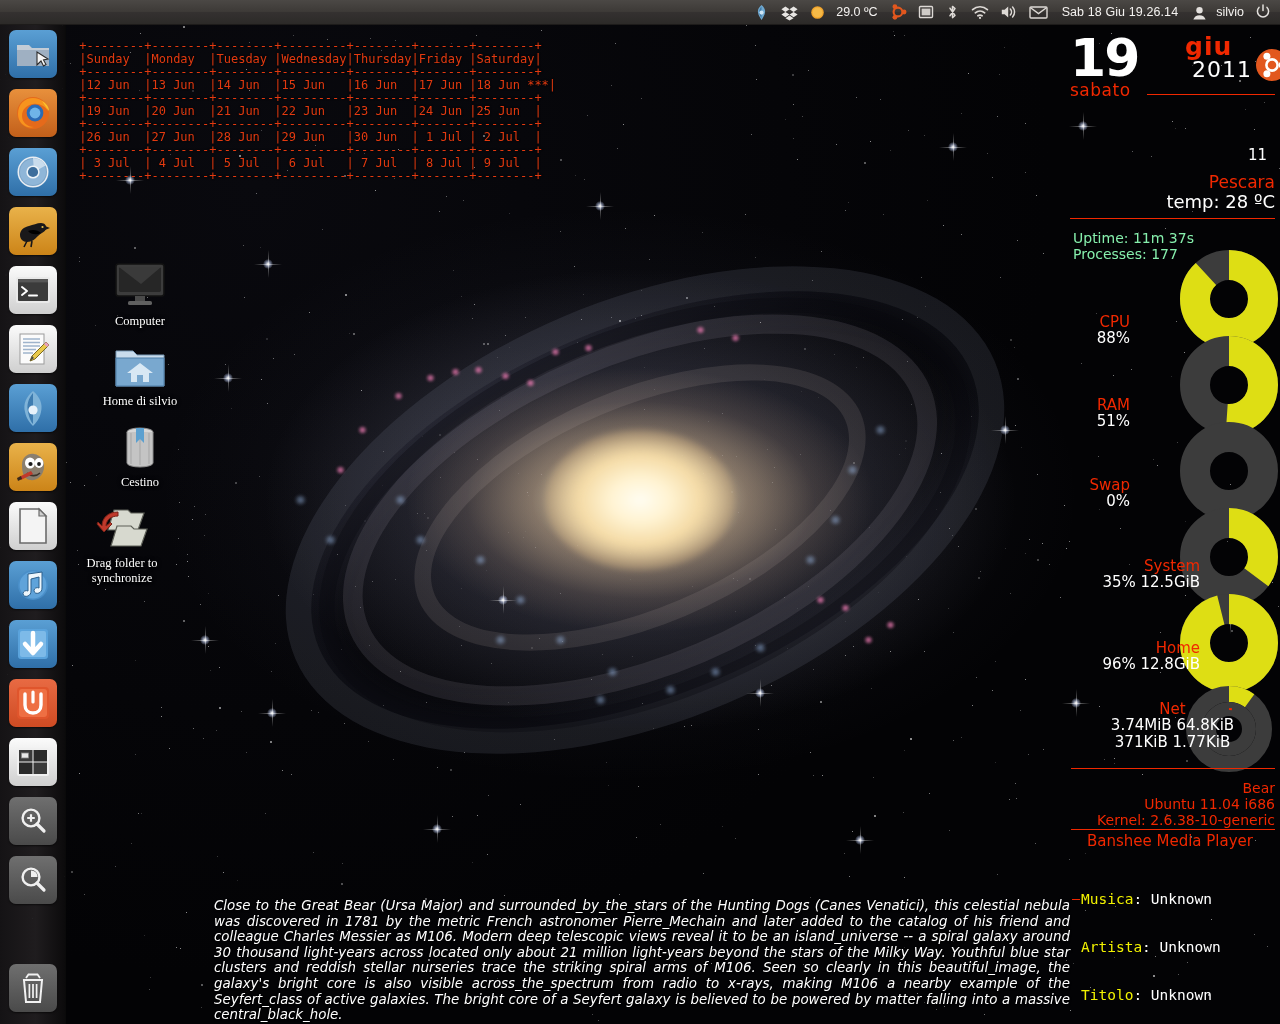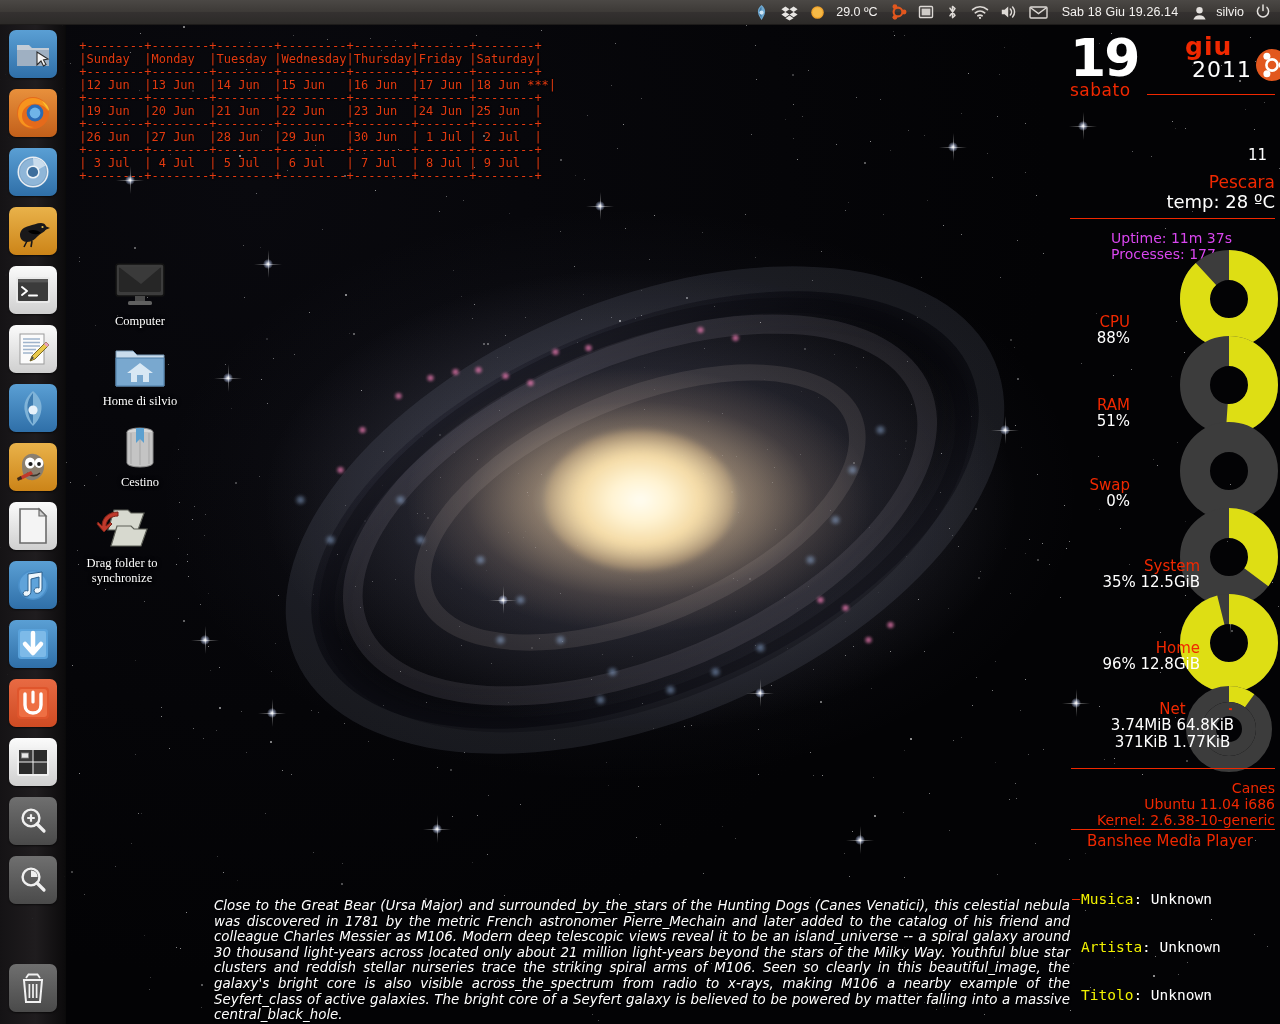--- a/index.html
+++ b/index.html
@@ -98,21 +98,21 @@
   #conky-ubuntu{ position:absolute; left:190px; top:22px; }
   #conky-hr1{ position:absolute; left:82px; top:68px; width:128px; }
   #conky-time{ position:absolute; left:0px; top:100px; width:180px; text-align:right;
     font-size:40px; line-height:40px; letter-spacing:-1px; color:#fff; }
   #conky-secs{ position:absolute; left:183px; top:122px; font-size:15px; line-height:15px; color:#fff; }
   #conky-city{ position:absolute; left:0; top:148px; width:210px; text-align:right;
     font-size:17px; line-height:17px; }
   #conky-temp{ position:absolute; left:0; top:167px; width:210px; text-align:right;
     font-size:18px; line-height:18px; color:#fff; }
   #conky-hr2{ position:absolute; left:5px; top:192px; width:205px; }
-  #conky-uptime{ position:absolute; left:8px; top:204px; font-size:14px; line-height:16px; color:#d946ef;margin-left:38px; }
+  #conky-uptime{ position:absolute; left:8px; top:204px; font-size:14px; line-height:16px; color:#86efac; }
 
   .stat{ position:absolute; right:150px; text-align:right; white-space:nowrap; }
   .stat .name{ font-size:15px; line-height:16px; }
   .stat .val{ font-size:15px; line-height:17px; color:#fff; }
 
   .ring{ position:absolute; }
 
   #conky-hr3{ position:absolute; left:6px; top:742px; width:204px; }
   #conky-star{ position:absolute; left:0; top:754px; width:210px; text-align:right;
     font-size:14px; line-height:16px; }
@@ -1240,21 +1240,21 @@
     <div class="val">96% 12.8GiB</div>
   </div>
   <div class="stat" style="top:675px; right:5px; text-align:center; width:205px;">
     <div class="name cred">Net</div>
     <div class="val">3.74MiB 64.8KiB</div>
     <div class="val">371KiB 1.77KiB</div>
   </div>
 
   <div id="conky-hr3" class="hr"></div>
   <div id="conky-star" class="cred">
-    <div>Canes</div>
+    <div>Bear</div>
     <div>Ubuntu 11.04  i686</div>
     <div>Kernel: 2.6.38-10-generic</div>
   </div>
   <div id="conky-hr4" class="hr"></div>
   <div id="conky-banshee" class="cred">Banshee Media Player</div>
 
   <div id="conky-media">
     <div><span class="k">Musica</span><span class="v">: </span><span class="v">Unknown</span></div>
     <div><span class="k">Artista</span><span class="v">: </span><span class="v">Unknown</span></div>
     <div><span class="k">Titolo</span><span class="v">: </span><span class="v">Unknown</span></div>

